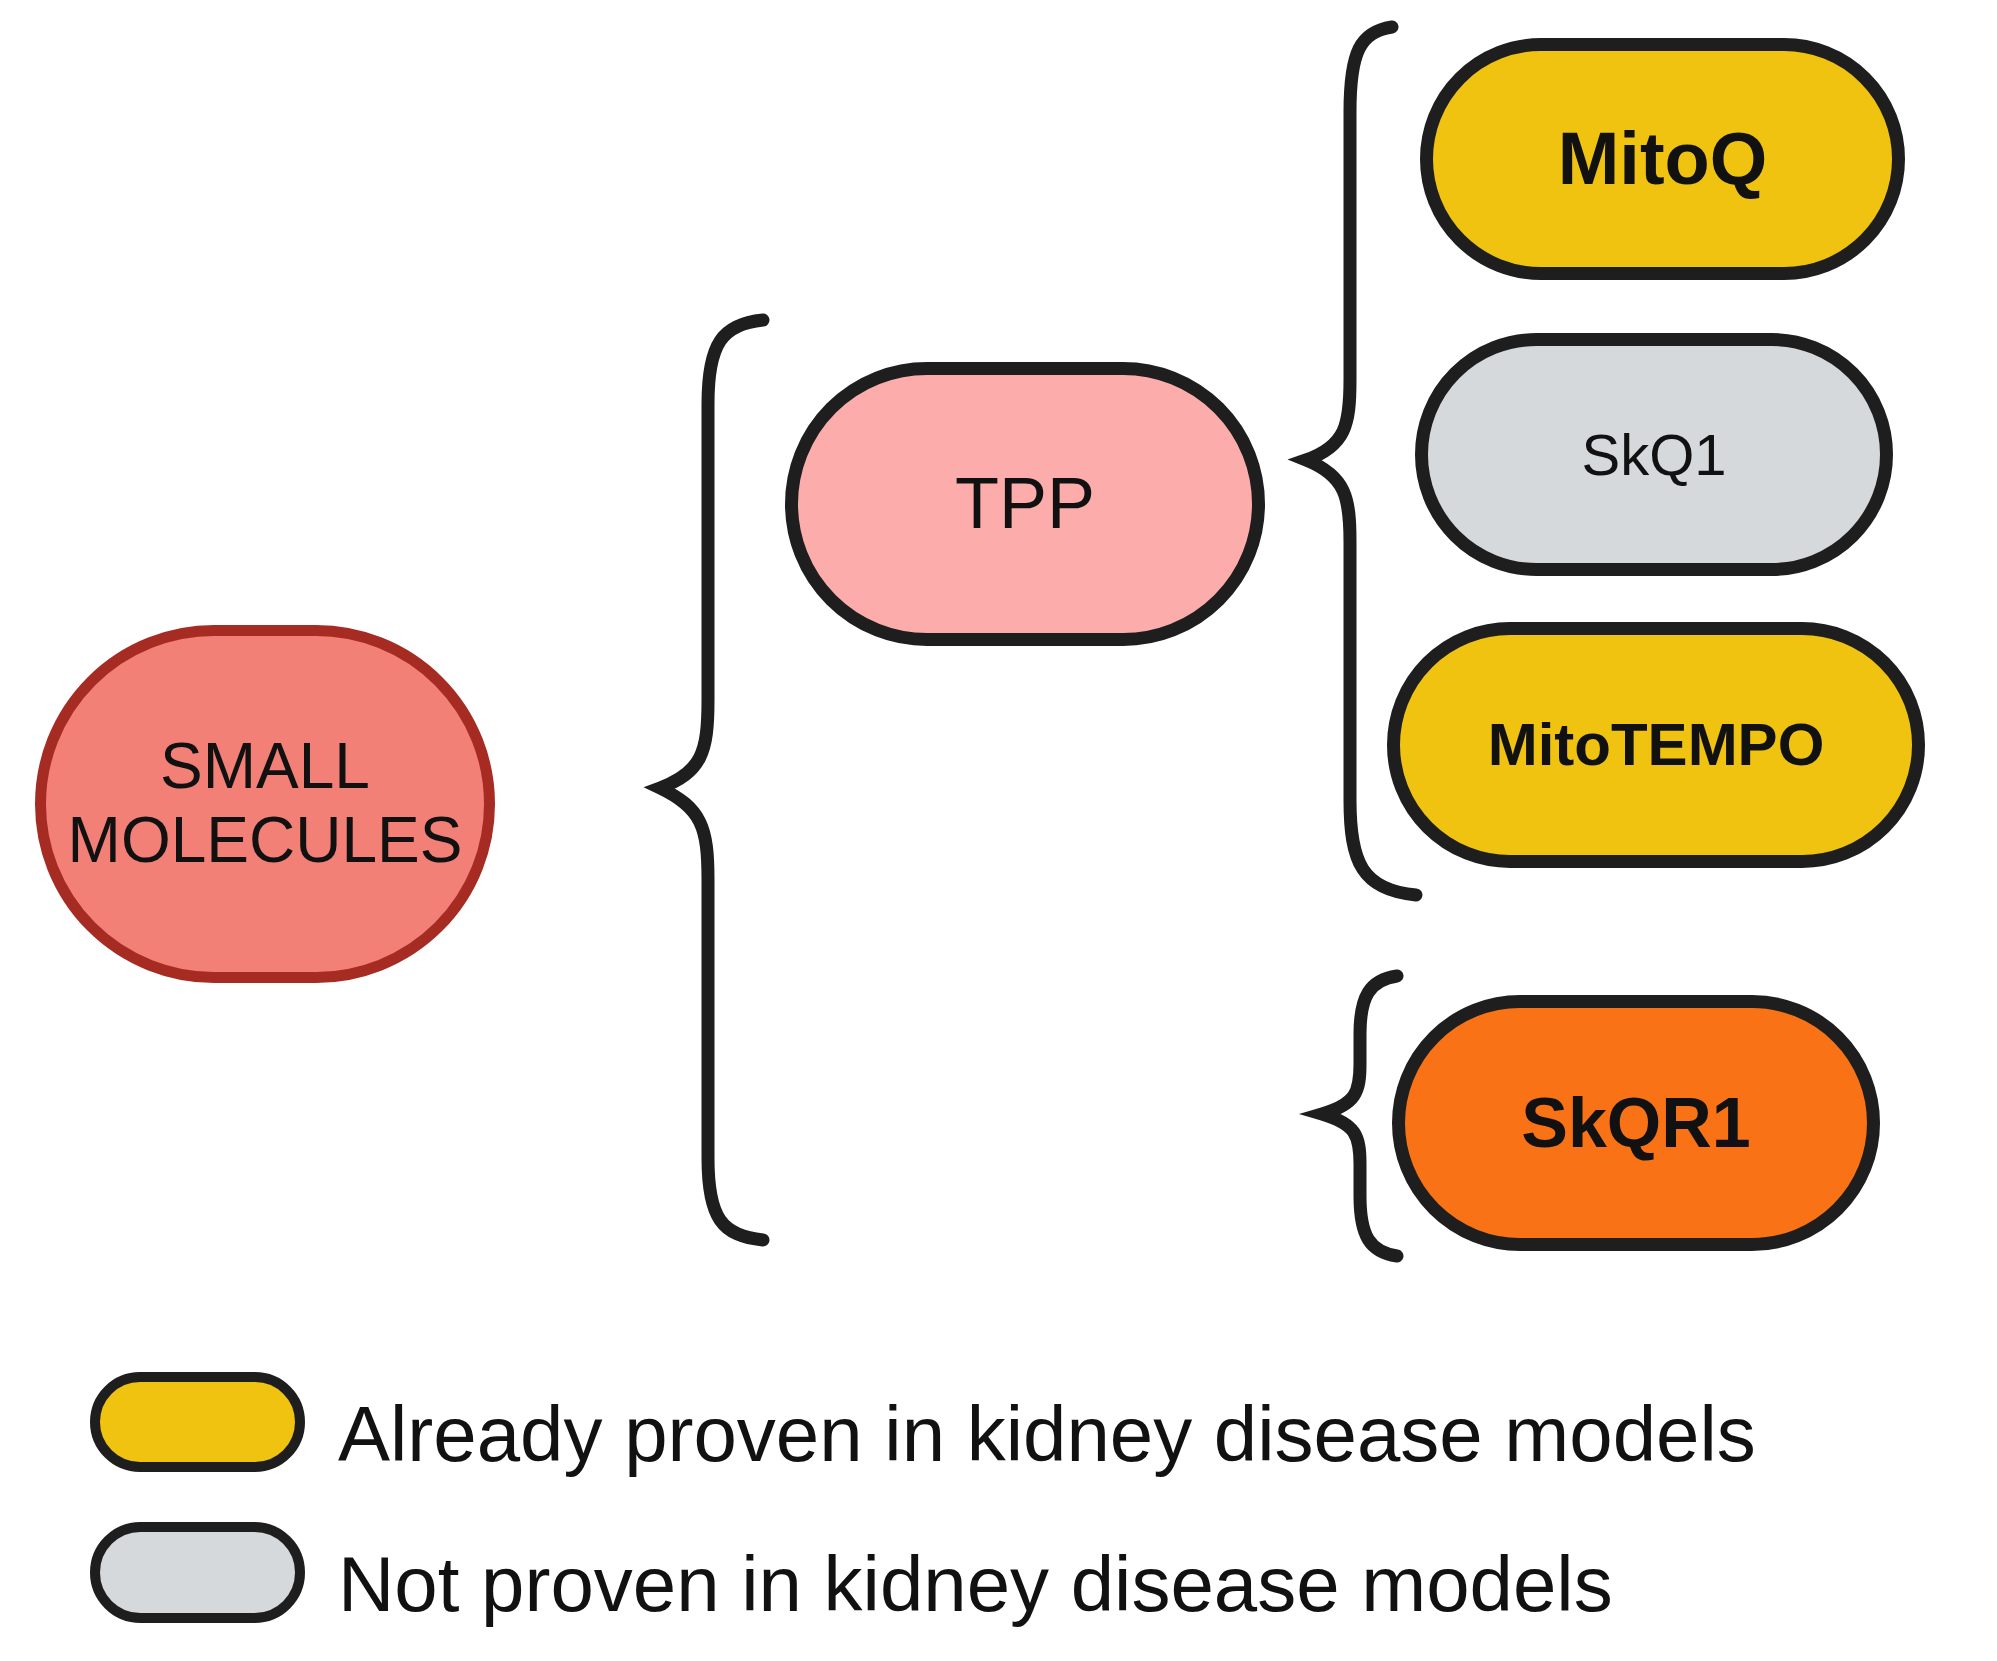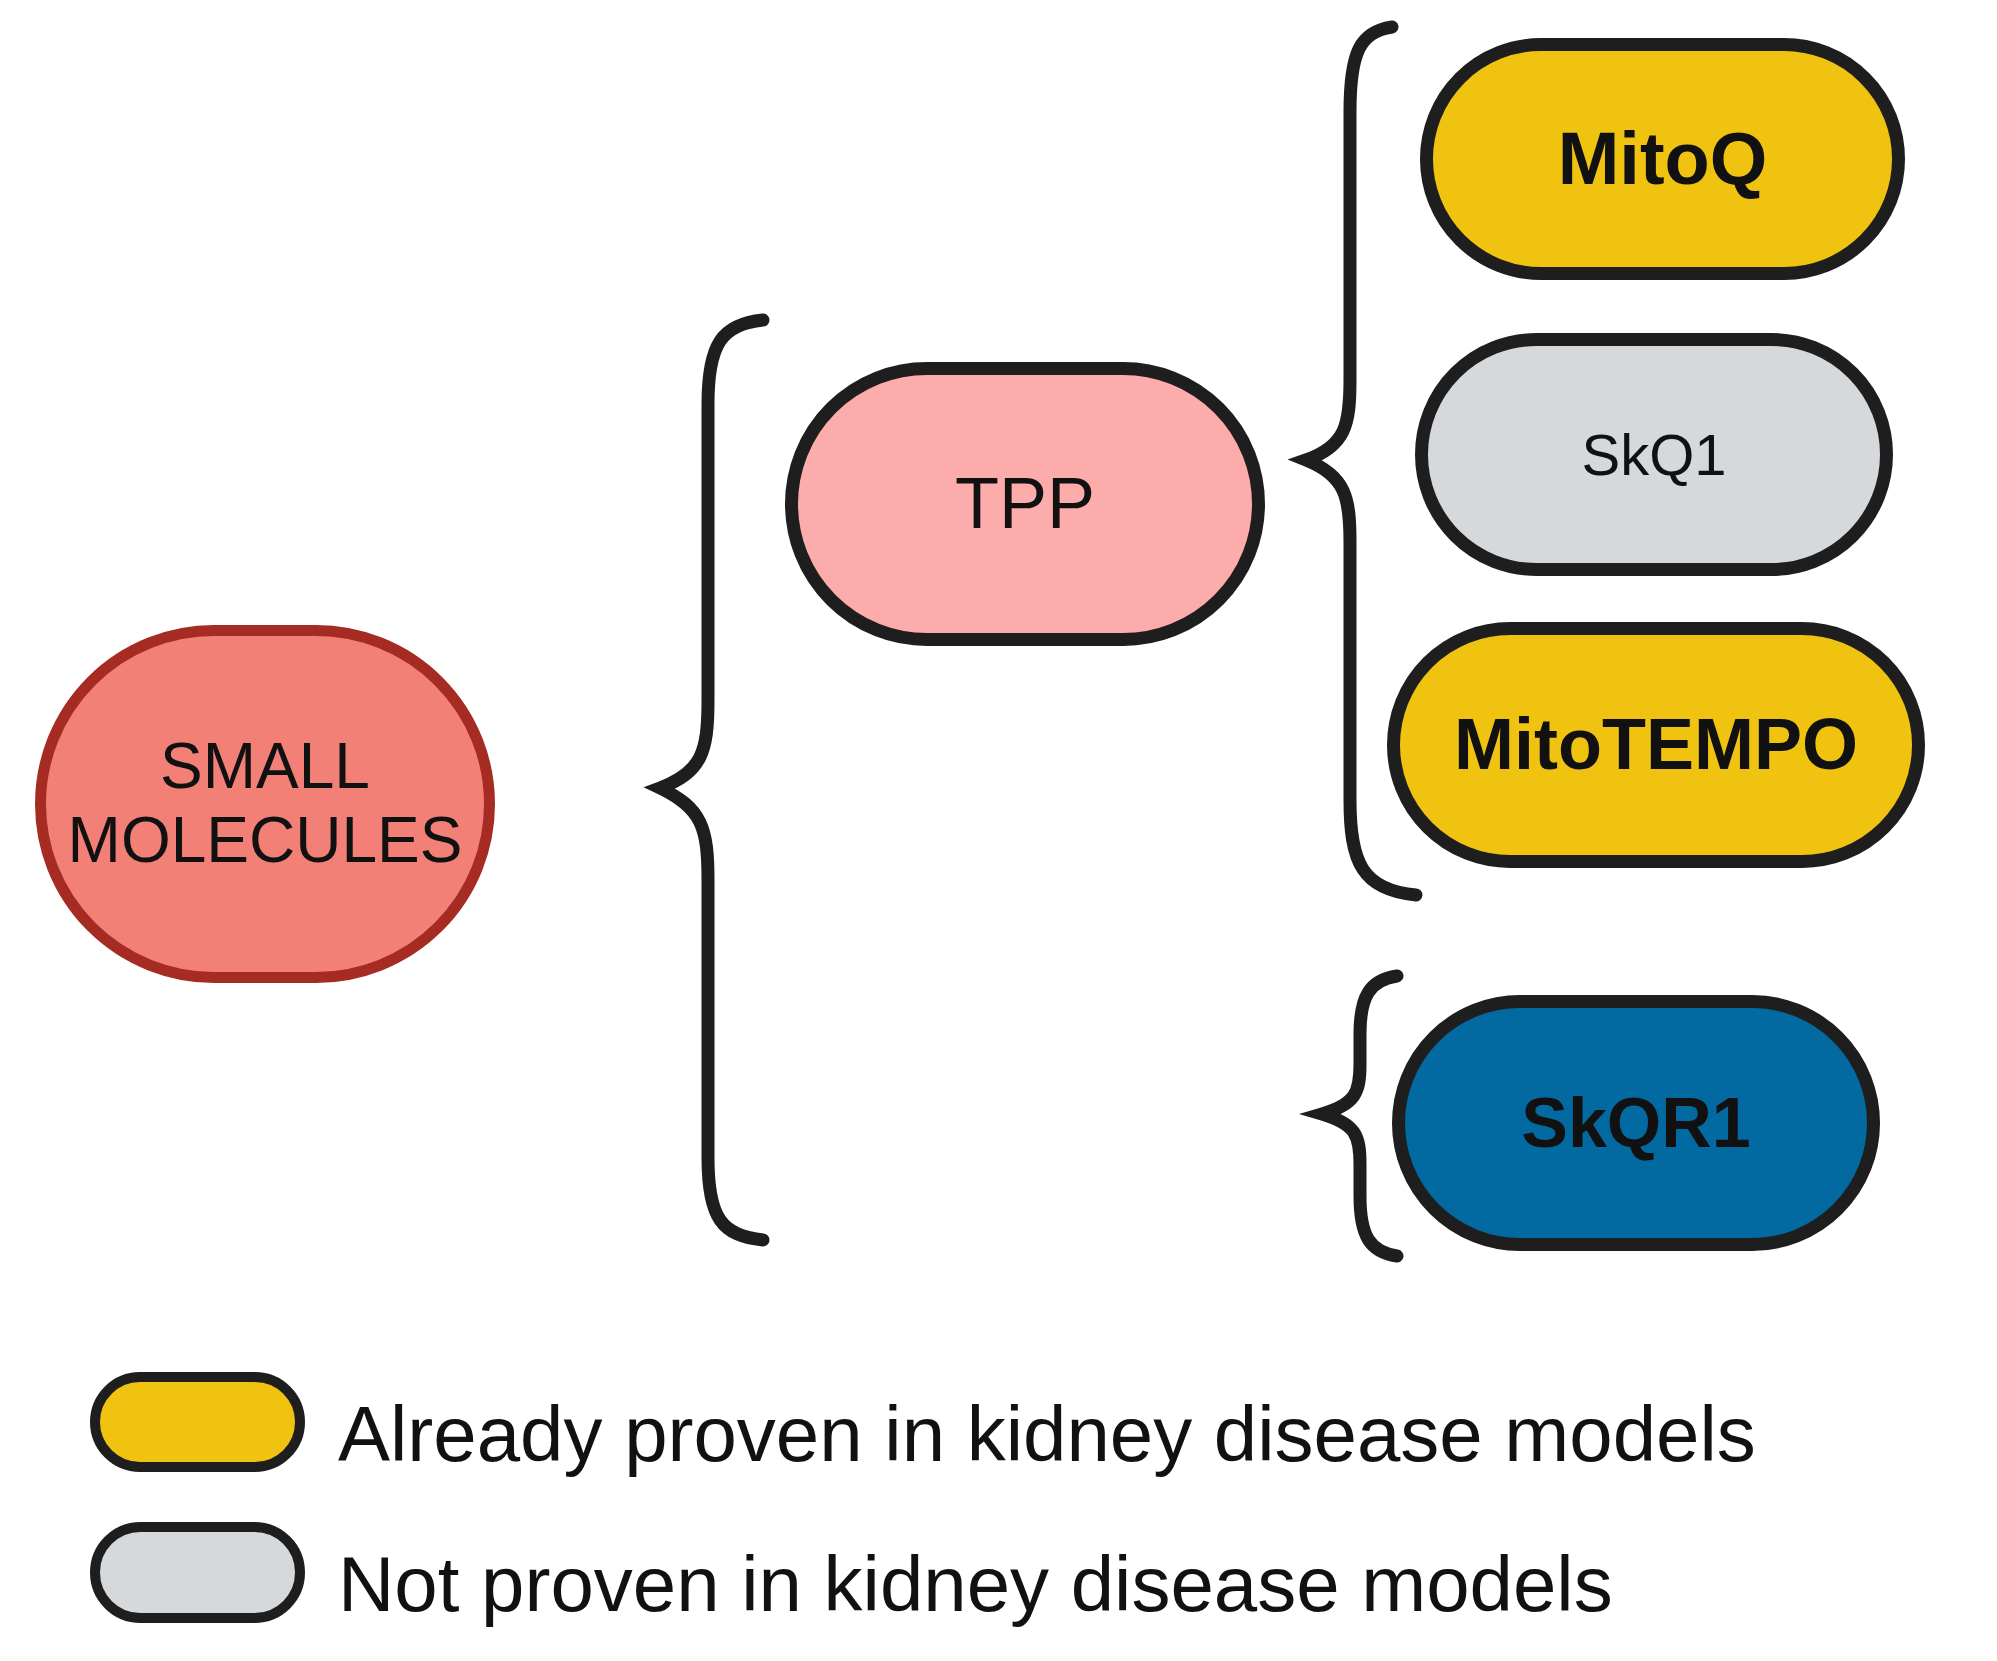--- a/index.html
+++ b/index.html
@@ -28,21 +28,21 @@
     left: 35px; top: 625px; width: 460px; height: 358px;
     border-width: 11px;
     font-size: 64px;
     white-space: normal;
     line-height: 1.15;
   }
   .tpp-pill   { left: 785px;  top: 362px;  width: 480px; height: 284px; font-size: 72px; }
   .rho-pill   { left: 777px;  top: 995px;  width: 425px; height: 252px; font-size: 64px; }
   .mitoq-pill { left: 1420px; top: 38px;   width: 485px; height: 242px; font-size: 74px; font-weight: bold; }
   .skq1-pill  { left: 1415px; top: 333px;  width: 478px; height: 243px; font-size: 58px; }
-  .mitot-pill { left: 1387px; top: 622px;  width: 538px; height: 246px; font-size: 72px; font-weight: bold; }
+  .mitot-pill { left: 1387px; top: 622px;  width: 538px; height: 246px; font-size: 60px; font-weight: bold; }
   .skqr1-pill { left: 1392px; top: 995px;  width: 488px; height: 256px; font-size: 70px; font-weight: bold; }
   #braces { position: absolute; left: 0; top: 0; width: 1997px; height: 1661px; }
   #braces path { fill: none; stroke: #1E1E1E; stroke-width: 13; stroke-linecap: round; }
   .legend-row { position: absolute; left: 90px; display: flex; align-items: center; }
   .legend-row-1 { top: 1372px; height: 100px; }
   .legend-row-2 { top: 1522px; height: 101px; }
   .legend-swatch {
     width: 215px; height: 100%;
     border: 10px solid #1E1E1E; border-radius: 999px;
     box-sizing: border-box;
@@ -70,21 +70,21 @@
 
   <div class="pill tpp-pill" style="background-color: rgb(252, 173, 171);">TPP</div>
 
 
   <div class="pill mitoq-pill" style="background-color: rgb(241, 195, 17);">MitoQ</div>
 
   <div class="pill skq1-pill" style="background-color: rgb(214, 217, 219);">SkQ1</div>
 
   <div class="pill mitot-pill" style="background-color: rgb(241, 195, 17);">MitoTEMPO</div>
 
-  <div class="pill skqr1-pill" style="background-color: #0369a1;">SkQR1</div>
+  <div class="pill skqr1-pill" style="background-color: #f97316;">SkQR1</div>
 
   <div class="legend-row legend-row-1">
     <div class="legend-swatch" style="background-color: rgb(241, 195, 17); border-color: rgb(30, 30, 30);"></div>
     <div class="legend-label">Already proven in kidney disease models</div>
   </div>
 
   <div class="legend-row legend-row-2">
     <div class="legend-swatch" style="background-color: rgb(214, 217, 219); border-color: rgb(30, 30, 30);"></div>
     <div class="legend-label">Not proven in kidney disease models</div>
   </div>

